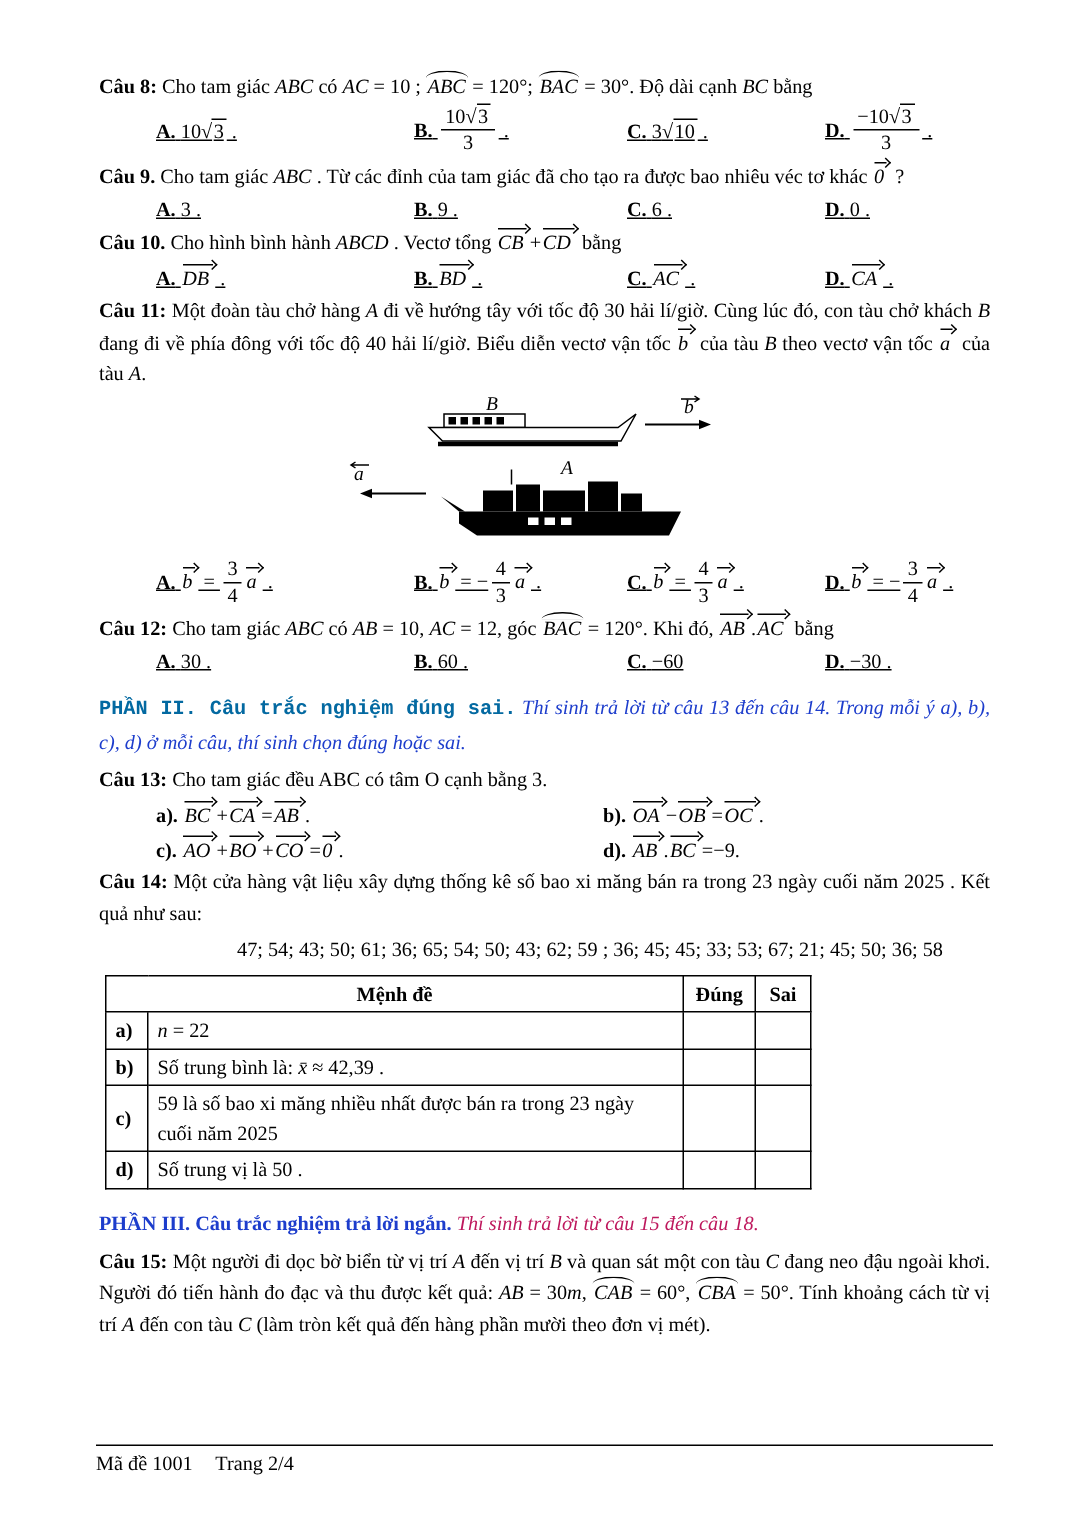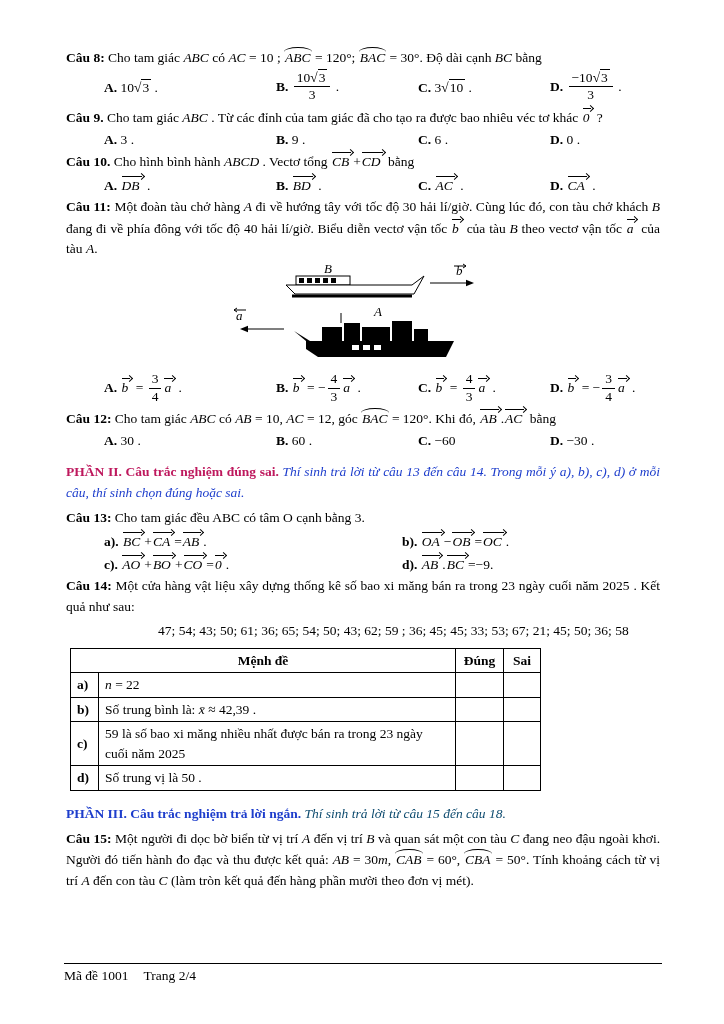--- a/index.html
+++ b/index.html
@@ -9,21 +9,21 @@
     width:724px;height:1024px;
     background:#fff;
     font-family:"Liberation Serif", serif;
     font-size:13.5px;color:#000;
     padding:44px 64px 0 66px;
     overflow:hidden;
   }
   .q{margin:3px 0;line-height:1.52;text-align:justify;}
   .qlabel{font-weight:bold;}
   .opts{display:grid;padding-left:38px;margin:2px 0;align-items:center;}
-  .opts4{grid-template-columns:172px 142px 132px 1fr;}
+  .opts4{grid-template-columns:172px 142px 132px 1fr;text-decoration:underline;}
   .opts2{grid-template-columns:298px 1fr;row-gap:4px;}
   .opt{white-space:nowrap;}
   .okey{font-weight:bold;}
   .phead{margin:13px 0 4px;line-height:1.55;}
   .blue{color:#1d3dcc;}
   
   .vec{position:relative;display:inline-block;padding:4px 4px 0 1px;line-height:1;}
   .vec::before{content:"";position:absolute;left:1px;right:2px;top:1px;border-top:1px solid #000;}
   .vec::after{content:"";position:absolute;right:0;top:-1px;width:4px;height:4px;border-top:1px solid #000;border-right:1px solid #000;transform:rotate(45deg);}
   .hat{position:relative;display:inline-block;padding:4px 1px 0;line-height:1;}
@@ -149,21 +149,21 @@
     <span>Cho tam giác <i>ABC</i> có <i>AB</i> = 10, <i>AC</i> = 12, góc <span class="hat"><i>BAC</i></span> = 120°. Khi đó, <span class="vec"><i>AB</i></span>.<span class="vec"><i>AC</i></span> bằng</span>
   </p>
   <div class="opts opts4">
     <span class="opt"><b class="okey">A.</b> <span>30 .</span></span>
     <span class="opt"><b class="okey">B.</b> <span>60 .</span></span>
     <span class="opt"><b class="okey">C.</b> <span>−60</span></span>
     <span class="opt"><b class="okey">D.</b> <span>−30 .</span></span>
   </div>
 
   <p class="q phead">
-    <b class="blue" style="color: #be185d;">PHẦN II. Câu trắc nghiệm đúng sai.</b>
+    <b class="blue" style="color: #0369a1; font-family: Liberation Mono, monospace;">PHẦN II. Câu trắc nghiệm đúng sai.</b>
     <i class="blue" style="color: rgb(29, 61, 204);">Thí sinh trả lời từ câu 13 đến câu 14. Trong mỗi ý a), b), c), d) ở mỗi câu, thí sinh chọn đúng hoặc sai.</i>
   </p>
 
   <p class="q">
     <b class="qlabel">Câu 13:</b>
     <span>Cho tam giác đều ABC có tâm O cạnh bằng 3.</span>
   </p>
   <div class="opts opts2">
     <span class="opt"><b class="okey">a).</b> <span><span class="vec"><i>BC</i></span>+<span class="vec"><i>CA</i></span>=<span class="vec"><i>AB</i></span>.</span></span>
     <span class="opt"><b class="okey">b).</b> <span><span class="vec"><i>OA</i></span>−<span class="vec"><i>OB</i></span>=<span class="vec"><i>OC</i></span>.</span></span>
@@ -206,21 +206,21 @@
       <td class="kc">d)</td>
       <td>Số trung vị là 50 .</td>
       <td class="cd"></td>
       <td class="cs"></td>
     </tr>
   </tbody>
     </table>
 
   <p class="q phead">
     <b class="blue" style="color: rgb(29, 61, 204);">PHẦN III. Câu trắc nghiệm trả lời ngắn.</b>
-    <i class="blue" style="color: #0c4a6e;">Thí sinh trả lời từ câu 15 đến câu 18.</i>
+    <i class="blue" style="color: #be185d;">Thí sinh trả lời từ câu 15 đến câu 18.</i>
   </p>
 
   <p class="q">
     <b class="qlabel">Câu 15:</b>
     <span>Một người đi dọc bờ biển từ vị trí <i>A</i> đến vị trí <i>B</i> và quan sát một con tàu <i>C</i> đang neo đậu ngoài khơi. Người đó tiến hành đo đạc và thu được kết quả: <i>AB</i> = 30<i>m</i>, <span class="hat"><i>CAB</i></span> = 60°, <span class="hat"><i>CBA</i></span> = 50°. Tính khoảng cách từ vị trí <i>A</i> đến con tàu <i>C</i> (làm tròn kết quả đến hàng phần mười theo đơn vị mét).</span>
   </p>
 
   <div class="footer">
     <span>Mã đề 1001</span>
     <span>Trang 2/4</span>

